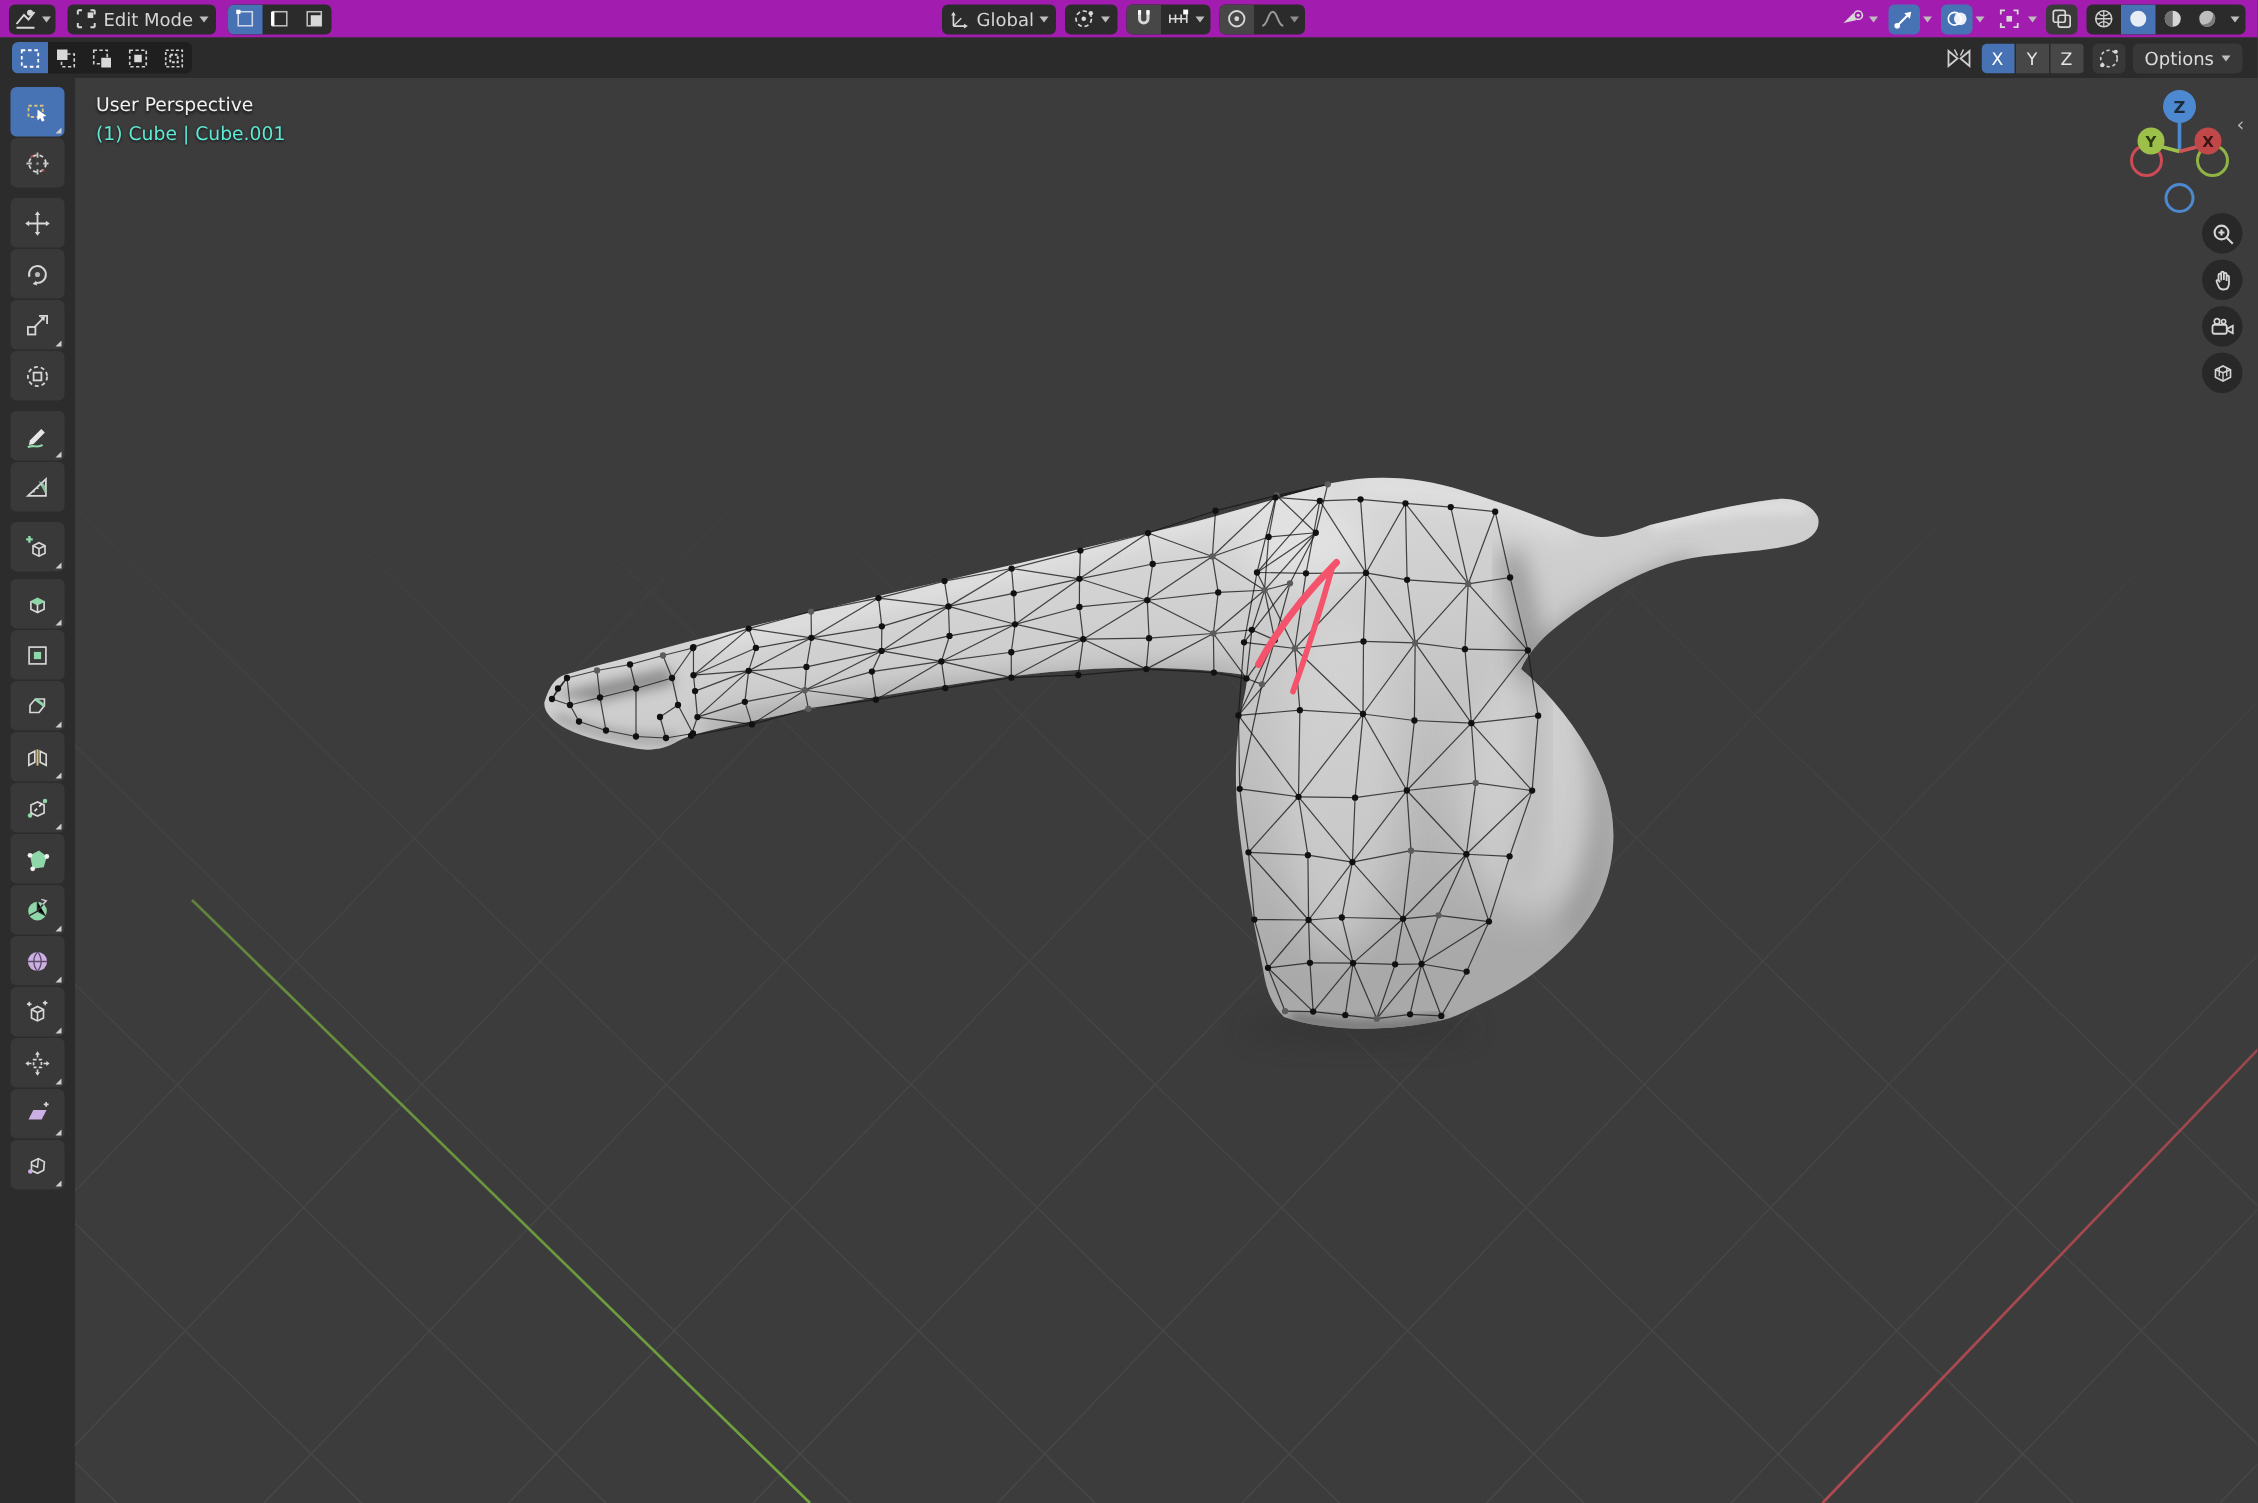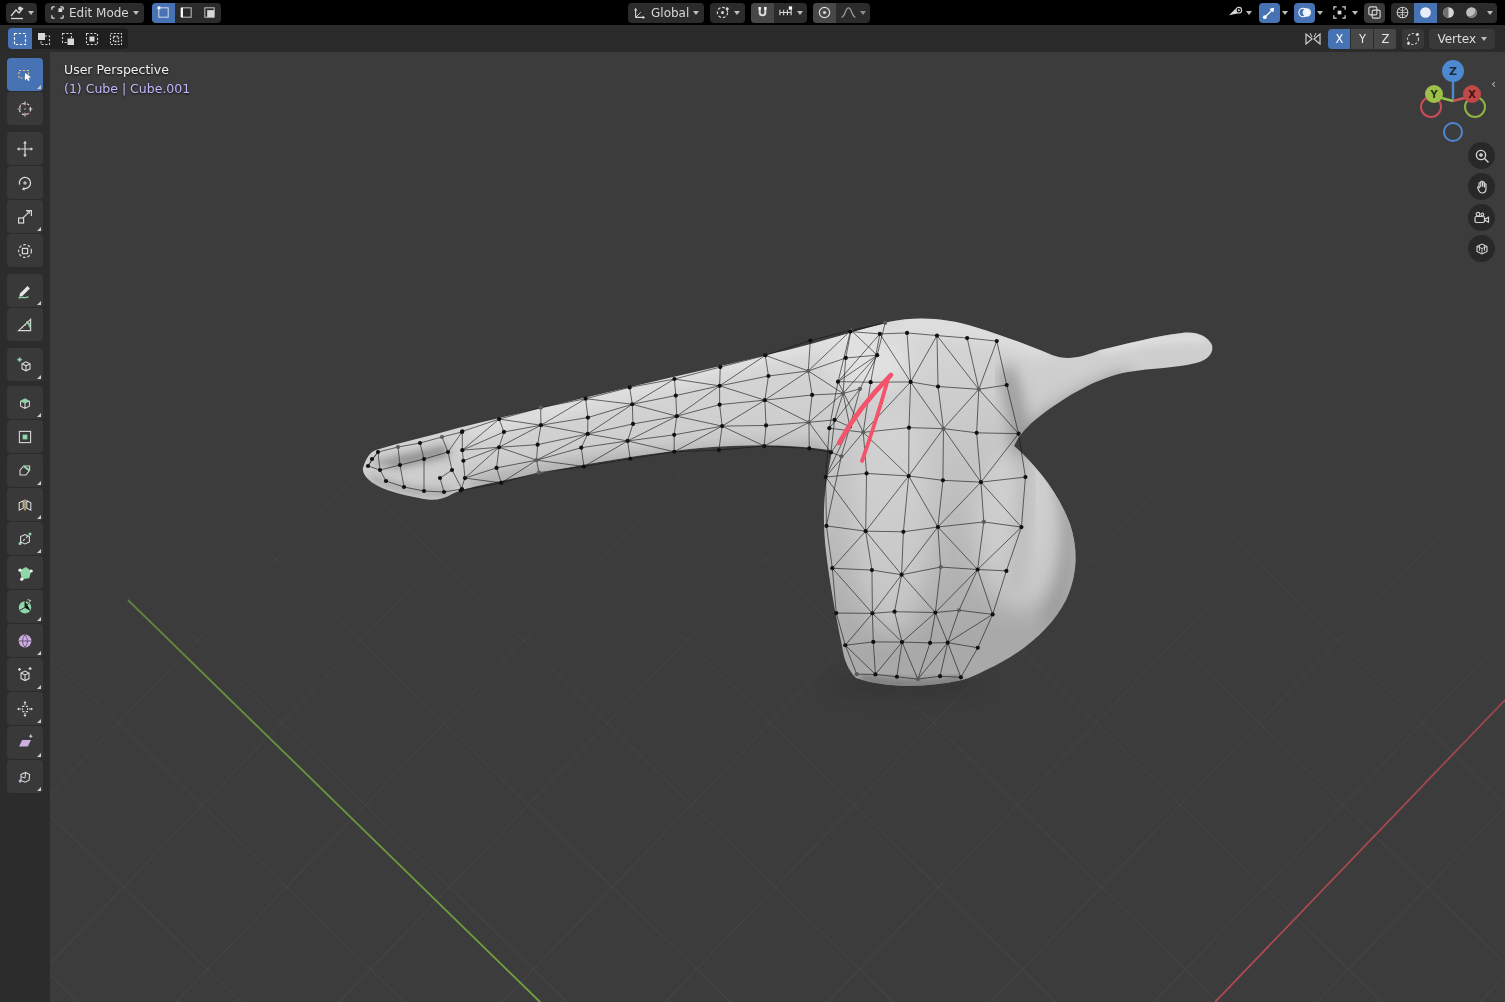--- a/index.html
+++ b/index.html
@@ -2,21 +2,21 @@
 <html><head>
 <meta charset="utf-8">
 <style>
   html,body{margin:0;padding:0;background:#3c3c3c;width:1505px;height:1002px;overflow:hidden;
     font-family:"DejaVu Sans","Liberation Sans",sans-serif;-webkit-font-smoothing:antialiased;}
   *{box-sizing:border-box;user-select:none}
   
   #scene{position:absolute;left:0;top:0;z-index:0}
   .topbar,.toolsettings,.left-toolbar,.vp-overlay{z-index:5}
   
-  .topbar{position:absolute;left:0;top:0;width:1505px;height:25px;background:#000000;
+  .topbar{position:absolute;left:0;top:0;width:1505px;height:25px;background:#a21caf;
     display:flex;align-items:center;color:#d6d6d6;font-size:12px;}
   .hleft{display:flex;align-items:center;height:100%;padding-left:6px}
   .hcenter{position:absolute;left:628px;top:0;height:25px;display:flex;align-items:center;gap:6px}
   .hright{margin-left:auto;display:flex;align-items:center;padding-right:8px;gap:4px}
   .pill{display:flex;align-items:center;gap:4px;background:#2b2b2b;border-radius:4px;
     padding:2px 5px;height:20px;cursor:pointer}
   .pillgroup{display:flex;align-items:center;background:#2b2b2b;border-radius:4px;height:20px;overflow:hidden}
   .pillgroup .cell{display:flex;align-items:center;height:100%;padding:0 4px}
   .cell.on{background:#474747}
   .chev{width:0;height:0;border-left:3.5px solid transparent;border-right:3.5px solid transparent;
@@ -47,21 +47,21 @@
     display:flex;align-items:center;justify-content:center;cursor:pointer;position:relative;flex:none}
   .tool.on{background:#4772b3}
   .tool.gap{margin-top:6px}
   .tool.gapsm{margin-top:4px}
   .tool.sub::after{content:"";position:absolute;right:2px;bottom:2px;width:0;height:0;
     border-left:4px solid transparent;border-bottom:4px solid #cfcfcf}
   
   .vp-overlay{position:absolute;pointer-events:none;color:#ececec}
   #vp-text{left:64px;top:60px;font-size:12.5px;text-shadow:0 1px 2px rgba(0,0,0,.8);line-height:19px}
   #vp-text .l1{font-weight:normal;color:#f1f1f1}
-  #vp-text .l2{color:#c4b5fd}
+  #vp-text .l2{color:#5eead4}
   .navgizmo{position:absolute;left:1408px;top:56px;width:90px;height:90px;z-index:5;cursor:pointer}
   .sidebtns{position:absolute;left:1468px;top:142px;display:flex;flex-direction:column;gap:4px;z-index:5}
   .roundbtn{width:27px;height:27px;border-radius:50%;background:rgba(24,24,24,.55);
     display:flex;align-items:center;justify-content:center;cursor:pointer}
   .collapse{position:absolute;left:1491px;top:76px;color:#b5b5b5;font-size:13px;z-index:5;cursor:pointer}
   svg{display:block}
   text{font-family:"DejaVu Sans","Liberation Sans",sans-serif}
 </style>
 </head>
 <body>
@@ -813,21 +813,21 @@
       <div class="xyzbtn">Z</div>
     </div>
     <div class="iconbtn" style="background:#383838">
       <svg width="16" height="16" viewBox="0 0 16 16">
         <circle cx="8" cy="8" r="5.5" fill="none" stroke="#cfcfcf" stroke-width="1.1" stroke-dasharray="2.2 1.8"></circle>
         <circle cx="12.5" cy="3.5" r="1.4" fill="#d8d8d8"></circle>
         <circle cx="3.5" cy="12.5" r="1.4" fill="#d8d8d8"></circle>
       </svg>
     </div>
     <div class="opts">
-      <span>Vertex</span>
+      <span>Options</span>
       <span class="chev"></span>
     </div>
   </div>
 </div>
 
 <div class="tb-strip"></div>
 <div class="left-toolbar" id="left-toolbar">
     <div class="tool on sub">
       <svg width="18" height="18" viewBox="0 0 18 18">
         <rect x="3" y="4.5" width="9.5" height="7.5" fill="none" stroke="#d9c27c" stroke-width="1.2" stroke-dasharray="2.2 1.6"></rect>

